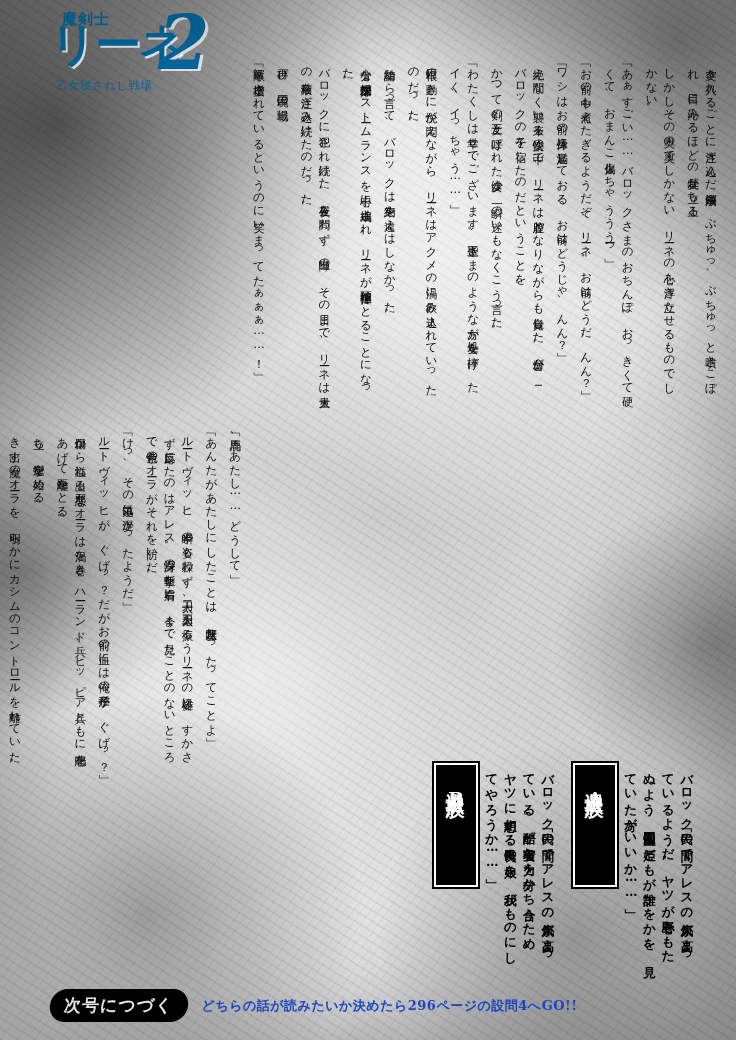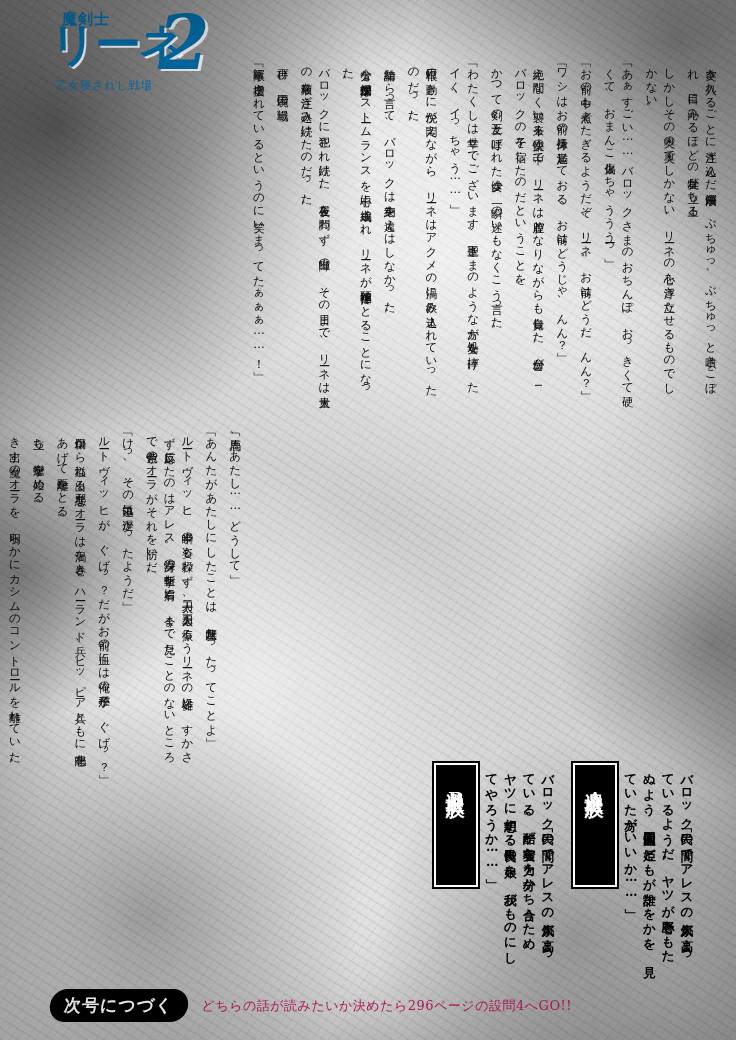--- a/index.html
+++ b/index.html
@@ -192,22 +192,22 @@
     font-weight: bold;
     font-size: 17px;
     padding: 5px 14px;
     border-radius: 16px;
     letter-spacing: 1px;
     transform: skewX(-6deg);
   }
   .footer-note {
     font-family: "DejaVu Serif", serif;
     font-size: 13px;
-    font-weight: normal;
-    color: #be185d;
+    font-weight: bold;
+    color: #1d4ed8;
     letter-spacing: 0.5px;
   }
 </style>
 </head>
 <body>
 
 <div class="page">
   <div class="grunge"></div>
 
   <div class="logo">

